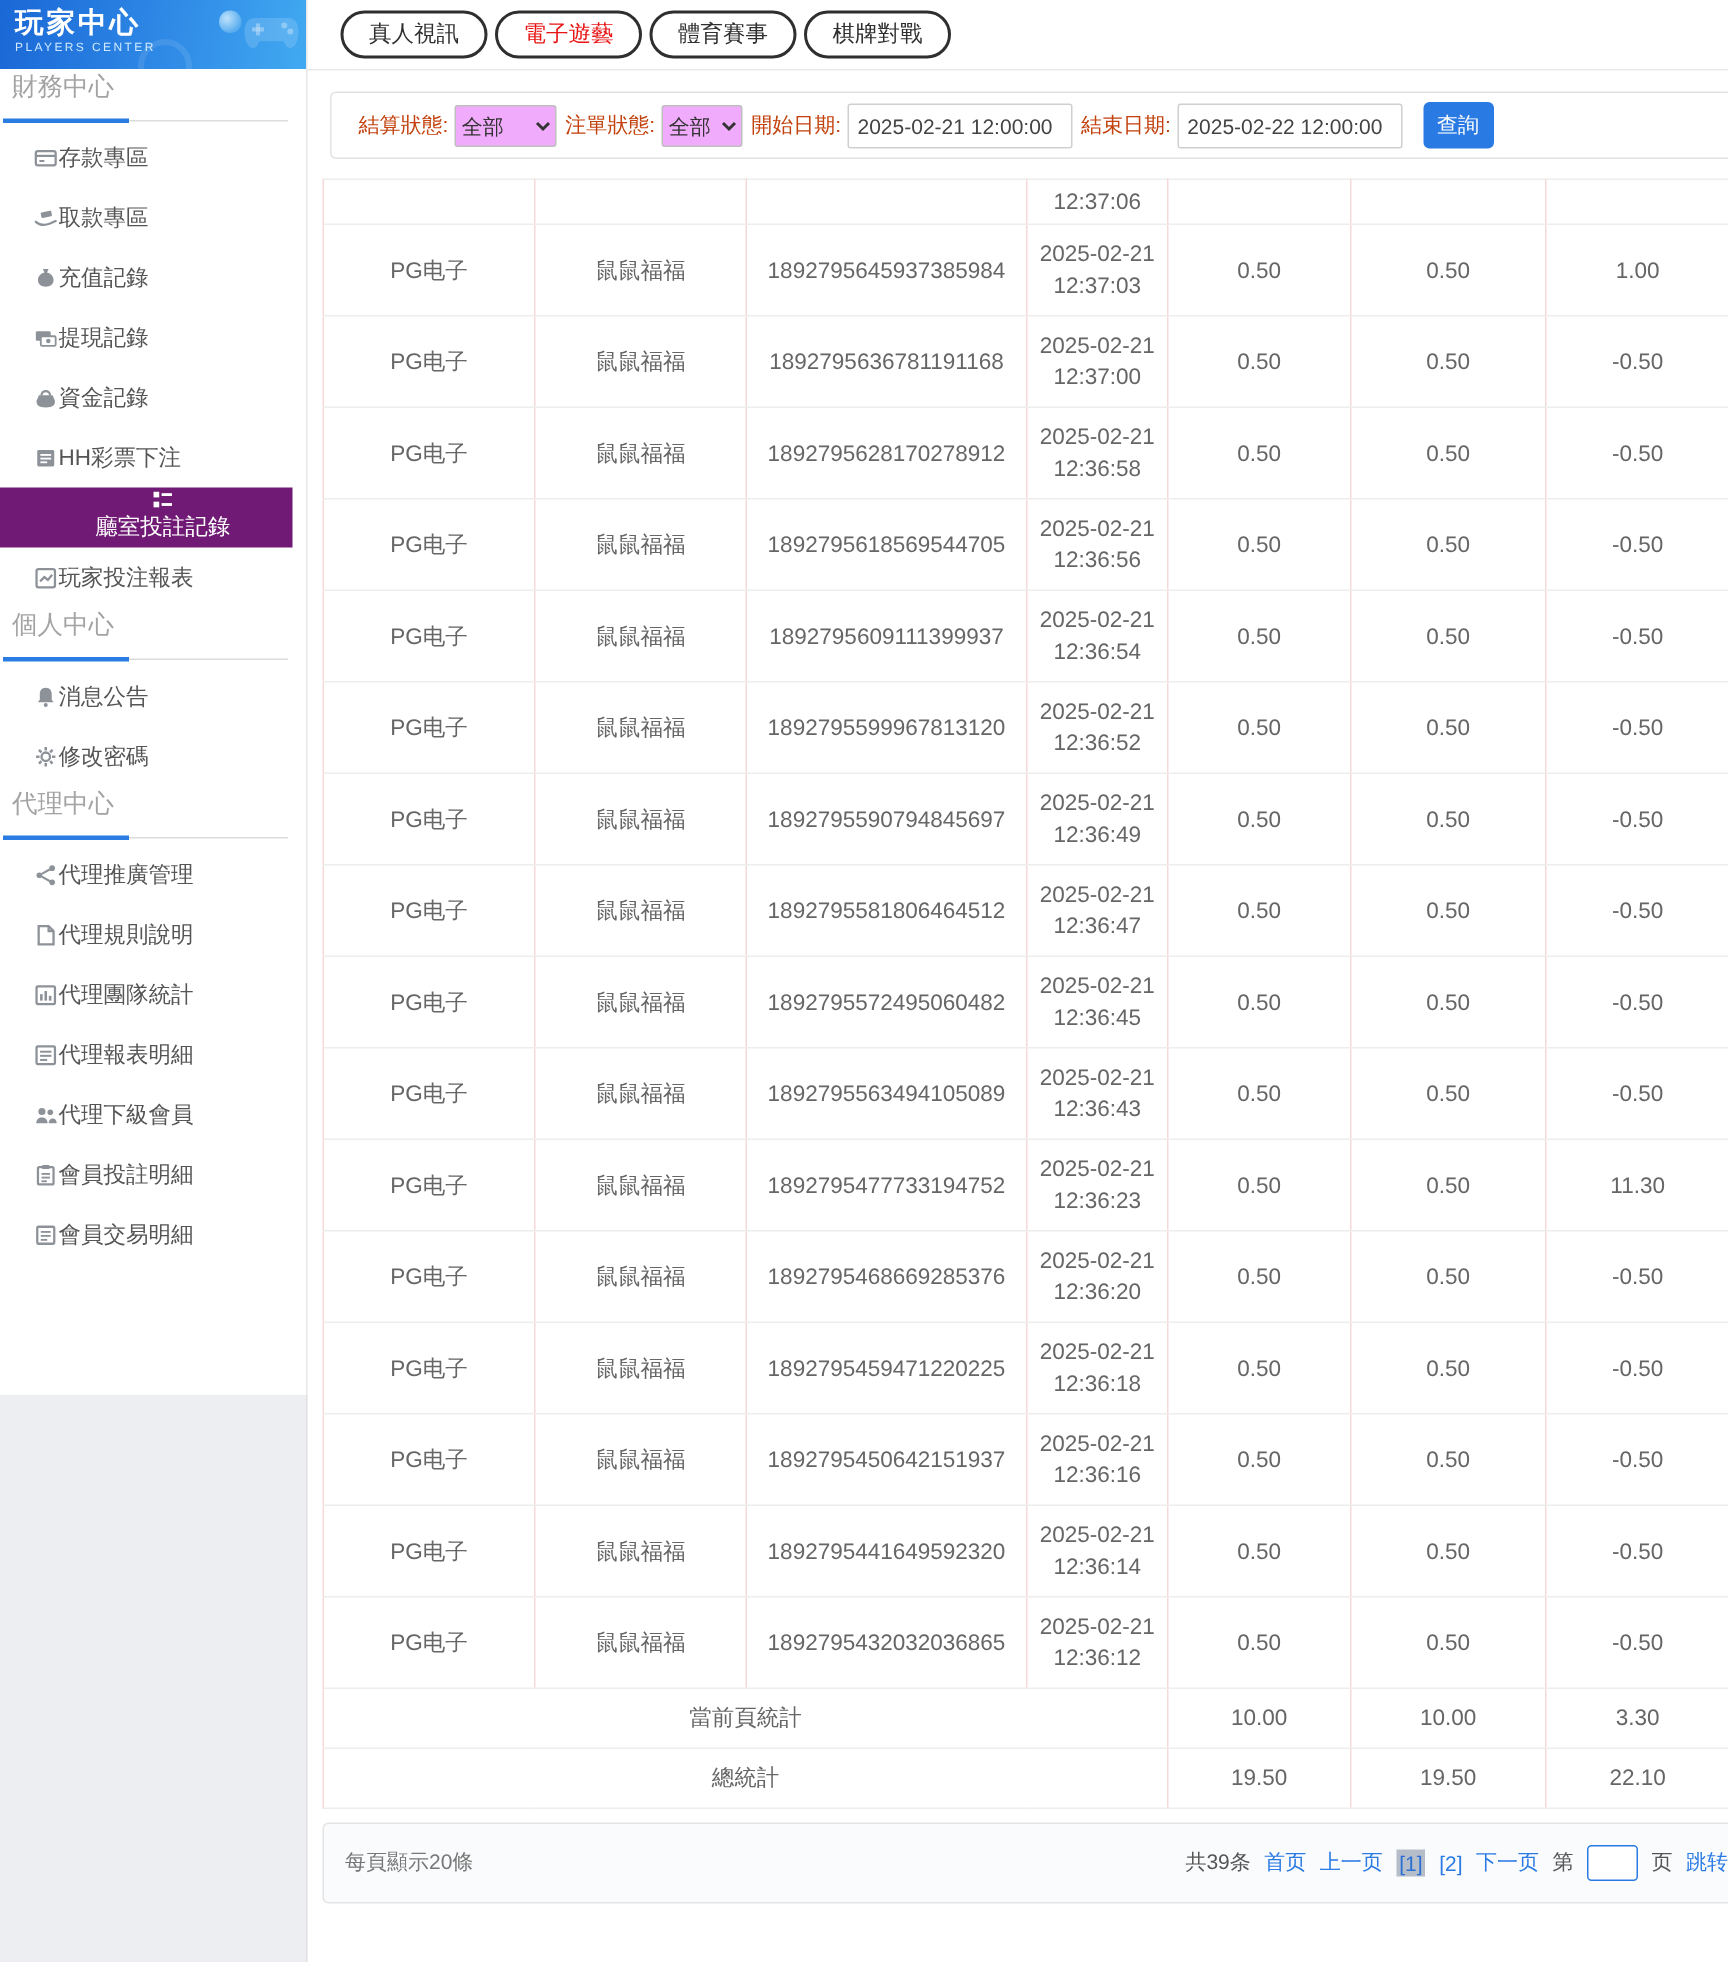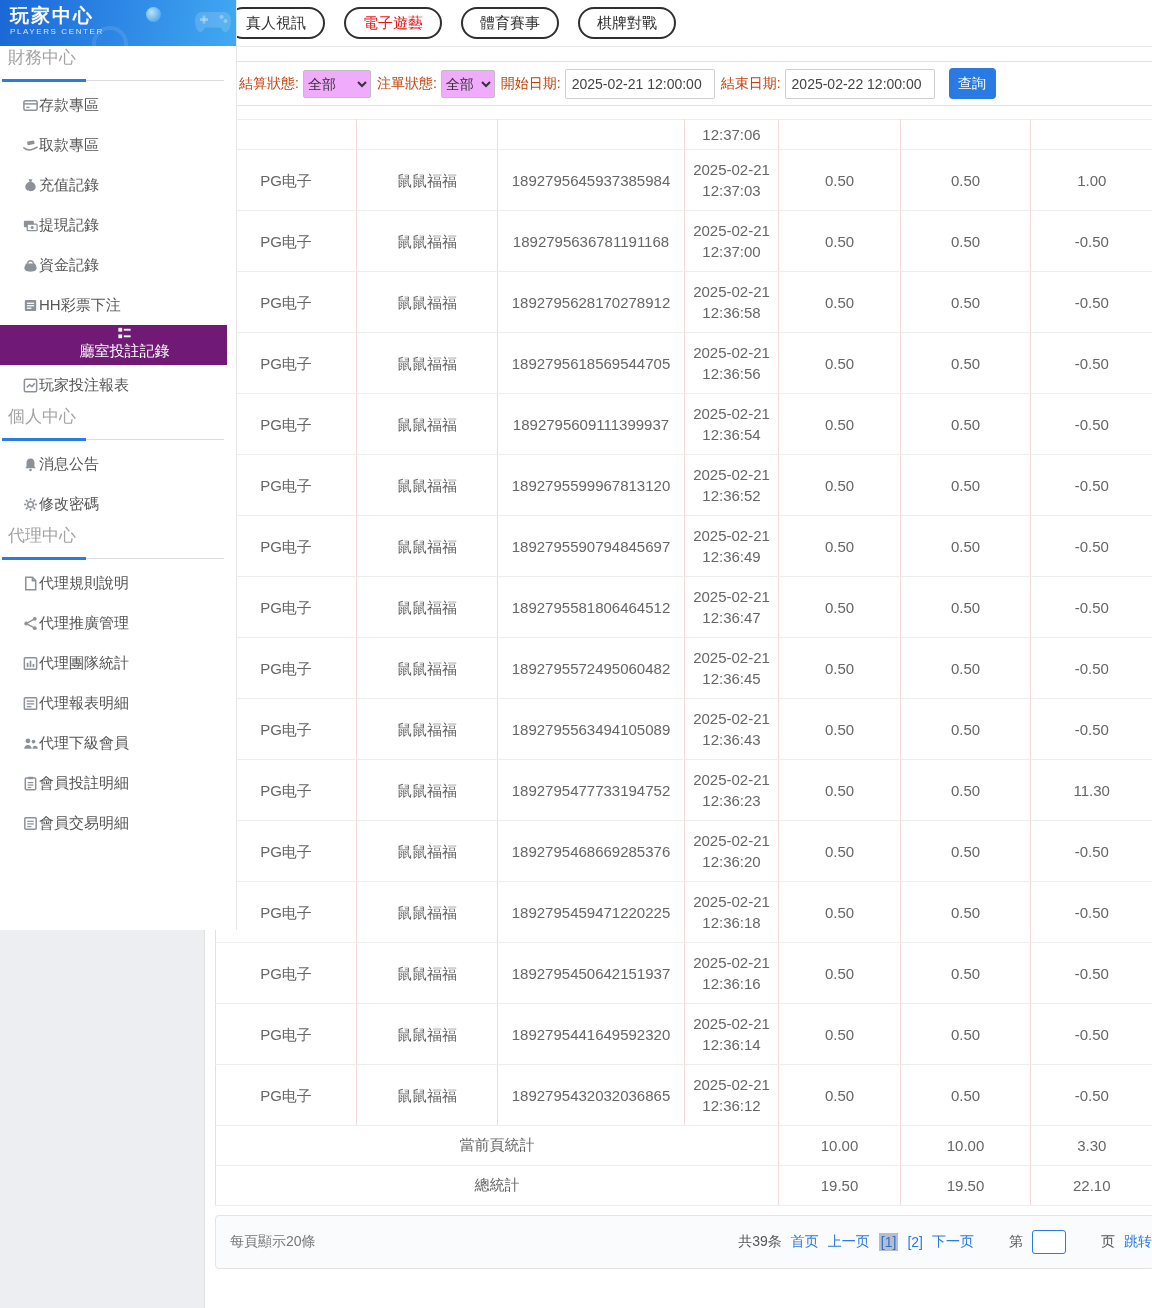--- a/index.html
+++ b/index.html
@@ -3,21 +3,21 @@
 <meta charset="utf-8">
 <style>
   * { box-sizing: border-box; }
   html,body { margin:0; padding:0; }
   body {
     width:1152px; height:1308px; position:relative; overflow:hidden;
     background:#ffffff; font-family:"Liberation Sans","DejaVu Sans",sans-serif;
     -webkit-font-smoothing:antialiased;
   }
   
-  .sidebar { position:absolute; left:0; top:0; width:237px; height:930px;
+  .sidebar { position:absolute; left:0; top:0; width:205px; height:930px;
     background:#fff; border-right:1px solid #e7e7e7; z-index:2; }
   .sidebar-below { position:absolute; left:0; top:930px; width:205px; height:378px;
     background:#eceef1; border-right:1px solid #e2e2e2; }
   .logo { height:46px; background:linear-gradient(100deg,#1a67d6 0%,#2f8ae6 55%,#41a9f1 100%);
     position:relative; overflow:hidden; padding:5px 0 0 10px; }
   .logo-title { color:#fff; font-size:19px; font-weight:bold; letter-spacing:2px; line-height:22px; }
   .logo-sub { color:#cfe9ff; font-size:8px; letter-spacing:1.6px; }
   .logo-orb { position:absolute; left:146px; top:7px; width:15px; height:15px; border-radius:50%;
     background:radial-gradient(circle at 35% 35%, #d8f0ff, #5fb0ef 70%); opacity:.85; }
   .logo-ring { position:absolute; left:92px; top:26px; width:36px; height:36px; border-radius:50%;
@@ -32,21 +32,21 @@
     margin-right:9px; color:#555; font-size:15px; cursor:pointer; }
   .mi-icon { width:17px; height:17px; flex:0 0 17px; color:#8d9299; display:inline-flex; }
   .mi-icon svg { width:17px; height:17px; }
   .mi-label { white-space:nowrap; }
   .menu-item.active { background:#701a75; color:#fff;flex-direction:column; }
   .menu-item.active .mi-icon { color:#fff; }
   .mi-chevron { margin-left:auto; margin-right:13px; font-size:16px; line-height:1; }
   
   .content { margin-left:205px; position:relative; }
   .tabs { height:47px; border-bottom:1px solid #eaeaea; display:flex; align-items:center;
-    padding-left:22px; gap:19px; background:#fff; }
+    padding-left:22px; gap:5px; background:#fff; }
   .tab { border:2px solid #2f2f2f; border-radius:17px; padding:5px 17px; font-size:15px;
     color:#2f2f2f; background:#fff; cursor:pointer; white-space:nowrap; line-height:18px; }
   .tab.active { color:#e81414; }
   .filter-box { margin:14px -3px 0 15px; border:1px solid #e2e2e2; border-radius:4px;
     height:45px; display:flex; align-items:center; padding-left:12px; background:#fff; }
   .f-label { font-size:14px; color:#c2410c; margin:0 4px 0 6px; white-space:nowrap; }
   .f-select { height:28px; font-size:14px; color:#333; border:1px solid #bfbfbf;
     background:#f0abfc; border-radius:2px; }
   .f-select.w1 { width:68px; } .f-select.w2 { width:54px; }
   .f-input { height:30px; width:150px; border:1px solid #cfcfcf; border-radius:2px;
@@ -67,21 +67,21 @@
   tr.sum-row td.sum-label { border-right-color:#f5d9d9; }
   .t2 { display:inline-block; line-height:21px; }
   
   .pager-box { margin:9px -3px 0 10px; height:54px; background:#fafbfc;
     border:1px solid #e4e4e4; border-radius:4px; display:flex; align-items:center;
     padding:0 2px 0 14px; font-size:14px; color:#777; }
   .pager-right { margin-left:auto; display:flex; align-items:center; gap:9px; color:#555; }
   .pg-link { color:#2a7ae4; text-decoration:none; cursor:pointer; white-space:nowrap; }
   .pg-page { color:#2a7ae4; cursor:pointer; }
   .pg-page.current { background:#b5bdc8; padding:1px 2px; color:#2a6fd6; }
-  .pg-text { color:#555;margin-left:26px; }
+  .pg-text { color:#555; }
   .jump-input { width:34px; height:24px; border:1px solid #2a7ae4; border-radius:3px; }
   .pg-go { color:#2a7ae4; cursor:pointer; white-space:nowrap; }
 </style>
 </head>
 <body>
 
 <div class="sidebar">
   <div class="logo">
     <div class="logo-title">玩家中心</div>
     <div class="logo-sub">PLAYERS CENTER</div>
@@ -202,36 +202,36 @@
               <line x1="12.1" y1="5.9" x2="13.8" y2="4.2"></line>
             </g>
           </svg>
         </span>
         <span class="mi-label">修改密碼</span>
       </div>
       <div class="side-section"><span class="side-section-label">代理中心</span></div>
       <div class="menu-item">
         <span class="mi-icon">
           <svg viewBox="0 0 18 18">
-            <path d="M4 2.5h7l3.5 3.5v9.5H4z" fill="none" stroke="currentColor" stroke-width="1.6"></path>
-            <path d="M11 2.5V6h3.5" fill="none" stroke="currentColor" stroke-width="1.6"></path>
-          </svg>
-        </span>
-        <span class="mi-label">代理規則說明</span>
-      </div>
-      <div class="menu-item">
-        <span class="mi-icon">
-          <svg viewBox="0 0 18 18">
             <circle cx="13.5" cy="4" r="2" fill="currentColor"></circle>
             <circle cx="4.5" cy="9" r="2" fill="currentColor"></circle>
             <circle cx="13.5" cy="14" r="2" fill="currentColor"></circle>
             <path d="M6.2 8l5.8-3.2M6.2 10l5.8 3.2" stroke="currentColor" stroke-width="1.5"></path>
           </svg>
         </span>
         <span class="mi-label">代理推廣管理</span>
+      </div>
+      <div class="menu-item">
+        <span class="mi-icon">
+          <svg viewBox="0 0 18 18">
+            <path d="M4 2.5h7l3.5 3.5v9.5H4z" fill="none" stroke="currentColor" stroke-width="1.6"></path>
+            <path d="M11 2.5V6h3.5" fill="none" stroke="currentColor" stroke-width="1.6"></path>
+          </svg>
+        </span>
+        <span class="mi-label">代理規則說明</span>
       </div>
       <div class="menu-item">
         <span class="mi-icon">
           <svg viewBox="0 0 18 18">
             <rect x="2.5" y="2.8" width="13" height="12.4" rx="1" fill="none" stroke="currentColor" stroke-width="1.6"></rect>
             <rect x="5" y="8.2" width="1.8" height="4.6" fill="currentColor"></rect>
             <rect x="8.1" y="6" width="1.8" height="6.8" fill="currentColor"></rect>
             <rect x="11.2" y="9.4" width="1.8" height="3.4" fill="currentColor"></rect>
           </svg>
         </span>

